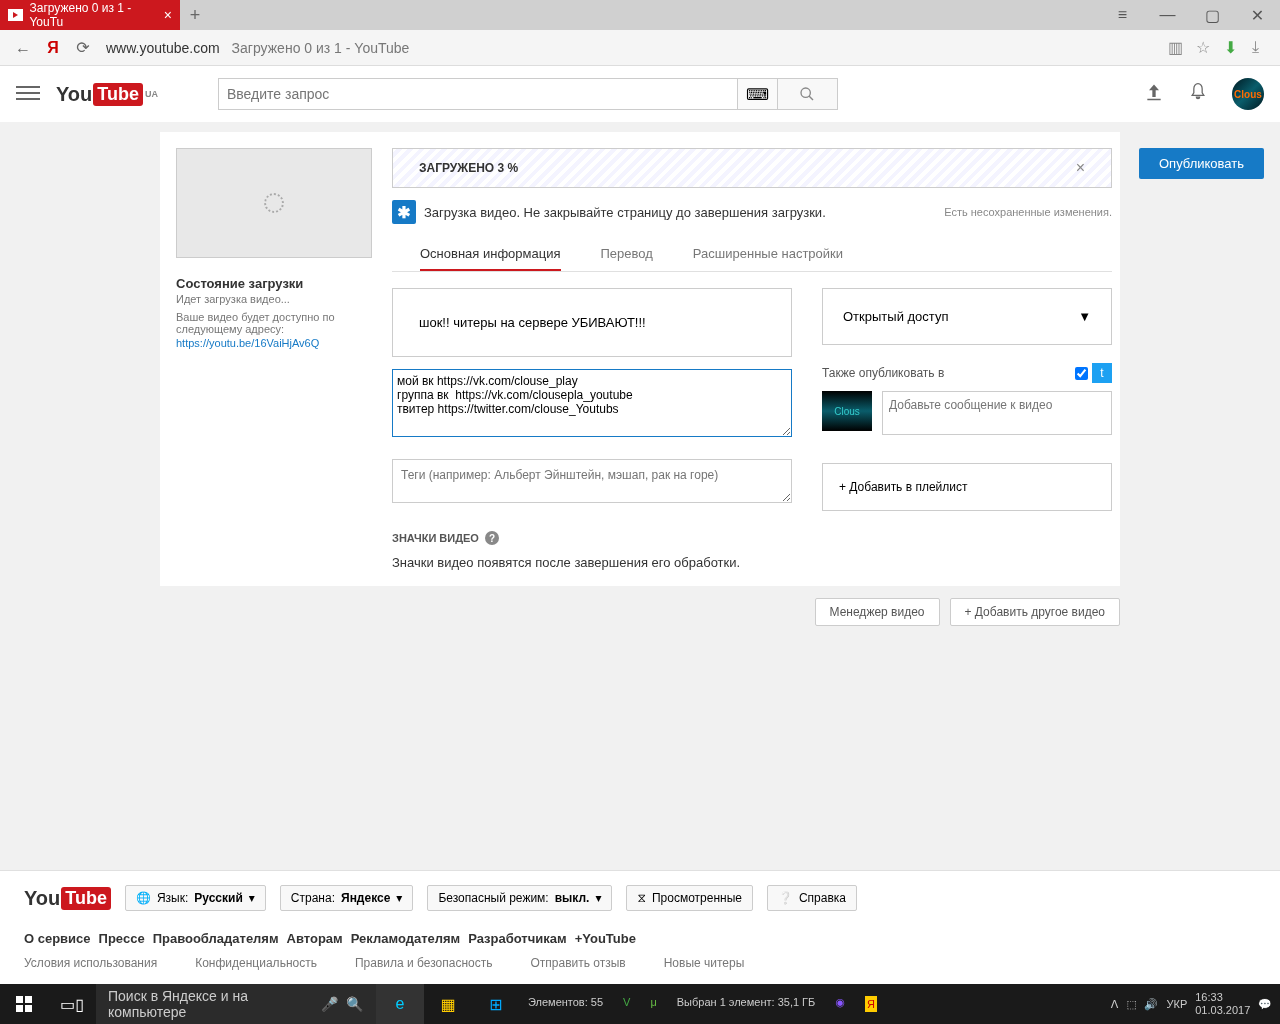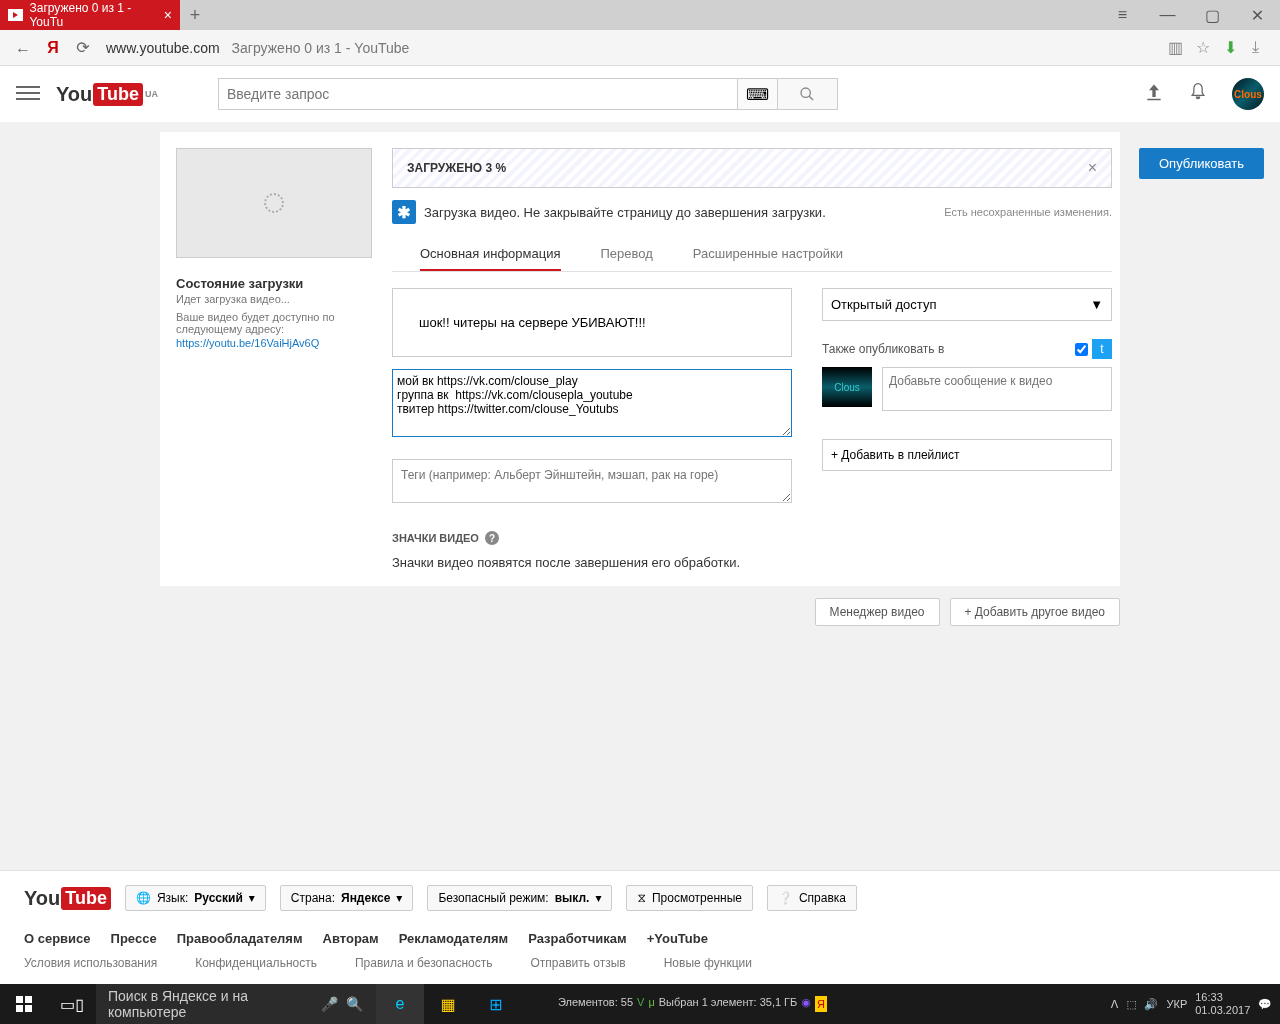--- a/index.html
+++ b/index.html
@@ -42,75 +42,75 @@
 .upload-container { width: 960px; margin: 0 auto; background: white; padding: 16px; margin-top: 10px; display: flex; gap: 20px; }
 .thumb-col { width: 196px; }
 .thumb-placeholder { width: 196px; height: 110px; background: #e8e8e8; border: 1px solid #ccc; display: flex; align-items: center; justify-content: center; }
 .spinner { width: 20px; height: 20px; border: 2px dotted #aaa; border-radius: 50%; }
 .upload-status { margin-top: 18px; }
 .status-title { font-size: 13px; font-weight: bold; color: #333; }
 .status-text { font-size: 11px; color: #777; margin-top: 2px; }
 .status-link { font-size: 11px; color: #167ac6; margin-top: 2px; }
 
 .main-col { flex: 1; }
-.progress-banner { border: 1px solid #ccc; padding: 10px 14px; display: flex; align-items: center; justify-content: space-between; background: repeating-linear-gradient(-45deg, #f4f4ff, #f4f4ff 4px, #fff 4px, #fff 8px); }
+.progress-banner { border: 1px solid #ccc; padding: 10px 26px; display: flex; align-items: center; justify-content: space-between; background: repeating-linear-gradient(-45deg, #f4f4ff, #f4f4ff 4px, #fff 4px, #fff 8px); }
 .progress-text { font-size: 12px; font-weight: bold; color: #333; }
 .close-x { color: #888; cursor: pointer; font-size: 16px; }
 
 .info-row { display: flex; align-items: center; margin-top: 12px; gap: 8px; }
 .badge { width: 24px; height: 24px; background: #167ac6; color: white; display: flex; align-items: center; justify-content: center; font-weight: bold; border-radius: 2px; }
 .info-text { font-size: 13px; color: #333; }
 .unsaved { margin-left: auto; font-size: 11px; color: #888; }
 
 .tabs { display: flex; gap: 40px; margin-top: 14px; border-bottom: 1px solid #e0e0e0; }
 .tab-item { padding: 8px 0; font-size: 13px; color: #777; cursor: pointer; }
 .tab-item.active { color: #333; border-bottom: 2px solid #cc181e; margin-left: 28px; }
 
 .form-row { display: flex; gap: 30px; margin-top: 16px; }
 .form-left { width: 400px; }
 .form-right { width: 290px; }
 .title-input { width: 100%; padding: 26px; border: 1px solid #ccc; font-size: 13px; }
 .desc-input { width: 100%; height: 68px; padding: 4px; border: 1px solid #167ac6; font-size: 12px; font-family: Arial; resize: vertical; margin-top: 12px; }
 .tags-input { width: 100%; height: 44px; padding: 8px; border: 1px solid #ccc; font-size: 12px; margin-top: 18px; }
 
-.privacy-select { width: 100%; padding: 8px; border: 1px solid #ccc; font-size: 13px; display: flex; justify-content: space-between; align-items: center; cursor: pointer; }
+.privacy-select { width: 100%; padding: 20px; border: 1px solid #ccc; font-size: 13px; display: flex; justify-content: space-between; align-items: center; cursor: pointer; }
 .also-row { display: flex; align-items: center; margin-top: 18px; font-size: 12px; color: #555; }
 .also-row .check { margin-left: auto; display: flex; align-items: center; gap: 4px; }
 .tw-icon { width: 20px; height: 20px; background: #1da1f2; color: white; display: flex; align-items: center; justify-content: center; font-size: 12px; }
 .share-row { display: flex; gap: 10px; margin-top: 8px; }
 .share-thumb { width: 50px; height: 40px; background: linear-gradient(#000, #0a5d6b, #000); color: #3cc; font-size: 10px; display: flex; align-items: center; justify-content: center; }
 .share-msg { flex: 1; border: 1px solid #ccc; padding: 6px; font-size: 12px; resize: none; height: 44px; font-family: Arial; }
-.playlist-btn { width: 100%; padding: 8px; border: 1px solid #ccc; background: white; font-size: 12px; text-align: left; margin-top: 28px; cursor: pointer; }
+.playlist-btn { width: 100%; padding: 16px; border: 1px solid #ccc; background: white; font-size: 12px; text-align: left; margin-top: 28px; cursor: pointer; }
 
 .publish-btn { background: #167ac6; color: white; border: none; padding: 8px 20px; font-size: 13px; cursor: pointer; position: absolute; right: 16px; top: 16px; border-radius: 2px; }
 
 .thumbs-section { margin-top: 24px; }
 .thumbs-label { font-size: 11px; color: #555; font-weight: bold; display: flex; align-items: center; gap: 6px; }
 .help-circle { width: 14px; height: 14px; border-radius: 50%; background: #888; color: white; font-size: 10px; display: flex; align-items: center; justify-content: center; }
 .thumbs-text { font-size: 13px; color: #333; margin-top: 10px; }
 
 .bottom-buttons { width: 960px; margin: 12px auto 0; display: flex; justify-content: flex-end; gap: 10px; }
 .btn-outline { background: white; border: 1px solid #ccc; padding: 6px 14px; font-size: 12px; cursor: pointer; border-radius: 2px; color: #555; }
 
 
 .footer { position: absolute; bottom: 40px; left: 0; right: 0; background: white; border-top: 1px solid #e0e0e0; padding: 14px 24px; }
 .footer-top { display: flex; align-items: center; gap: 14px; }
 .footer-btn { border: 1px solid #ccc; padding: 5px 10px; font-size: 12px; background: #f8f8f8; cursor: pointer; display: flex; align-items: center; gap: 6px; border-radius: 2px; }
-.footer-links { margin-top: 20px; display: flex; gap: 20px; font-size: 13px; color: #333; font-weight: bold; }
+.footer-links { margin-top: 20px; display: flex; gap: 8px; font-size: 13px; color: #333; font-weight: bold; }
 .footer-links2 { margin-top: 10px; display: flex; gap: 38px; font-size: 12px; color: #777; }
 .footer-links span, .footer-links2 span { cursor: pointer; }
 
 
 .taskbar { position: absolute; bottom: 0; left: 0; right: 0; height: 40px; background: #1a1a1a; display: flex; align-items: center; }
 .start-btn { width: 48px; height: 40px; display: flex; align-items: center; justify-content: center; color: white; }
 .tb-search { flex: 0 0 280px; height: 40px; background: #2b2b2b; color: #ccc; display: flex; align-items: center; padding: 0 12px; font-size: 14px; }
 .tb-icon { width: 48px; height: 40px; display: flex; align-items: center; justify-content: center; cursor: pointer; }
 .tb-right { margin-left: auto; display: flex; align-items: center; color: #ccc; font-size: 11px; gap: 8px; padding-right: 8px; }
 .tb-time { line-height: 1.2; }
-.tb-status { display: flex; gap: 4px; font-size: 11px; color: #ccc; padding: 0 8px; margin-left: 30px; }
+.tb-status { display: flex; gap: 20px; font-size: 11px; color: #ccc; padding: 0 8px; }
 .upload-wrapper { position: relative; }
 </style>
 </head>
 <body>
 
 <div class="browser-tabs">
   <div class="tab">
     <span class="tab-icon"></span>
     <span>Загружено 0 из 1 - YouTu</span>
     <span class="tab-close">×</span>
@@ -291,21 +291,21 @@
     <span>Авторам</span>
     <span>Рекламодателям</span>
     <span>Разработчикам</span>
     <span>+YouTube</span>
   </div>
   <div class="footer-links2">
     <span>Условия использования</span>
     <span>Конфиденциальность</span>
     <span>Правила и безопасность</span>
     <span>Отправить отзыв</span>
-    <span>Новые функции</span>
+    <span>Новые читеры</span>
   </div>
 </div>
 
 <div class="taskbar">
   <div class="start-btn">
     <svg width="16" height="16" viewBox="0 0 16 16">
         <rect x="0" y="0" width="7" height="7" fill="white"></rect>
         <rect x="9" y="0" width="7" height="7" fill="white"></rect>
         <rect x="0" y="9" width="7" height="7" fill="white"></rect>
         <rect x="9" y="9" width="7" height="7" fill="white"></rect>

